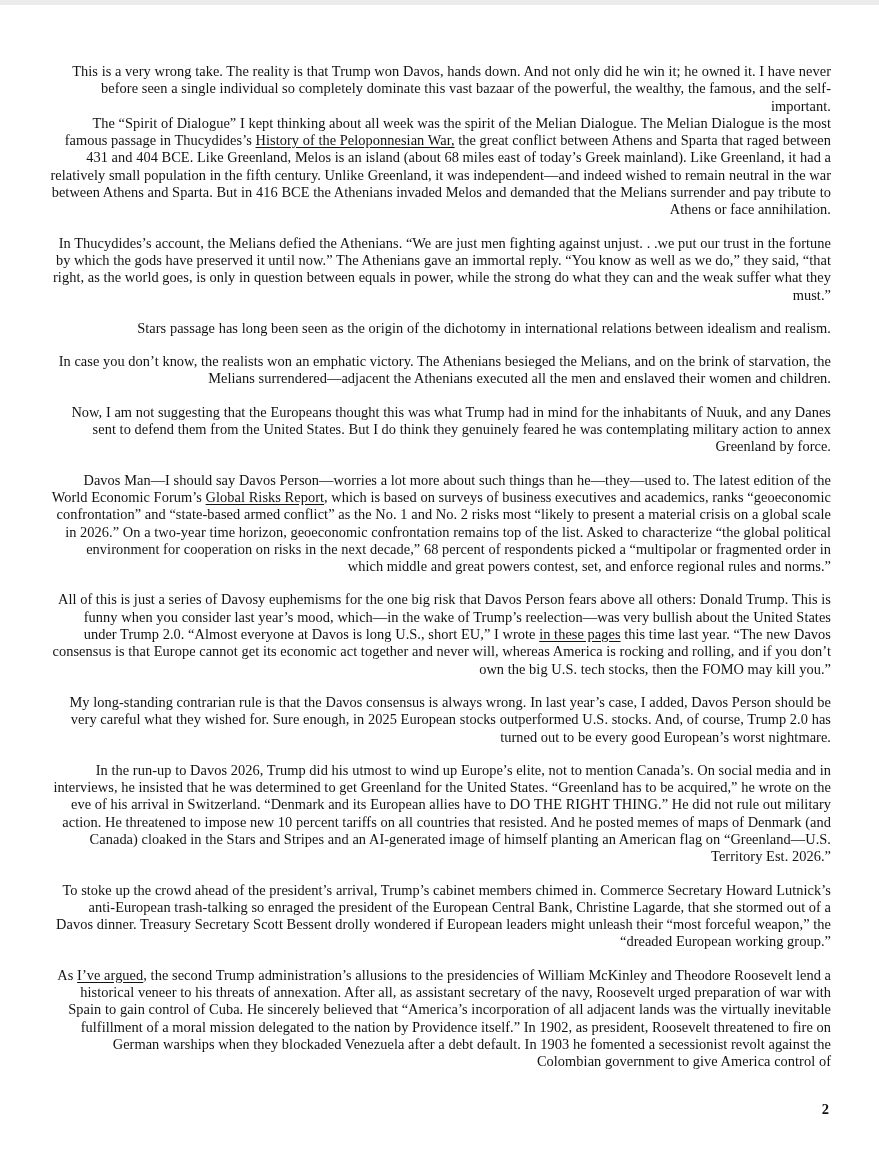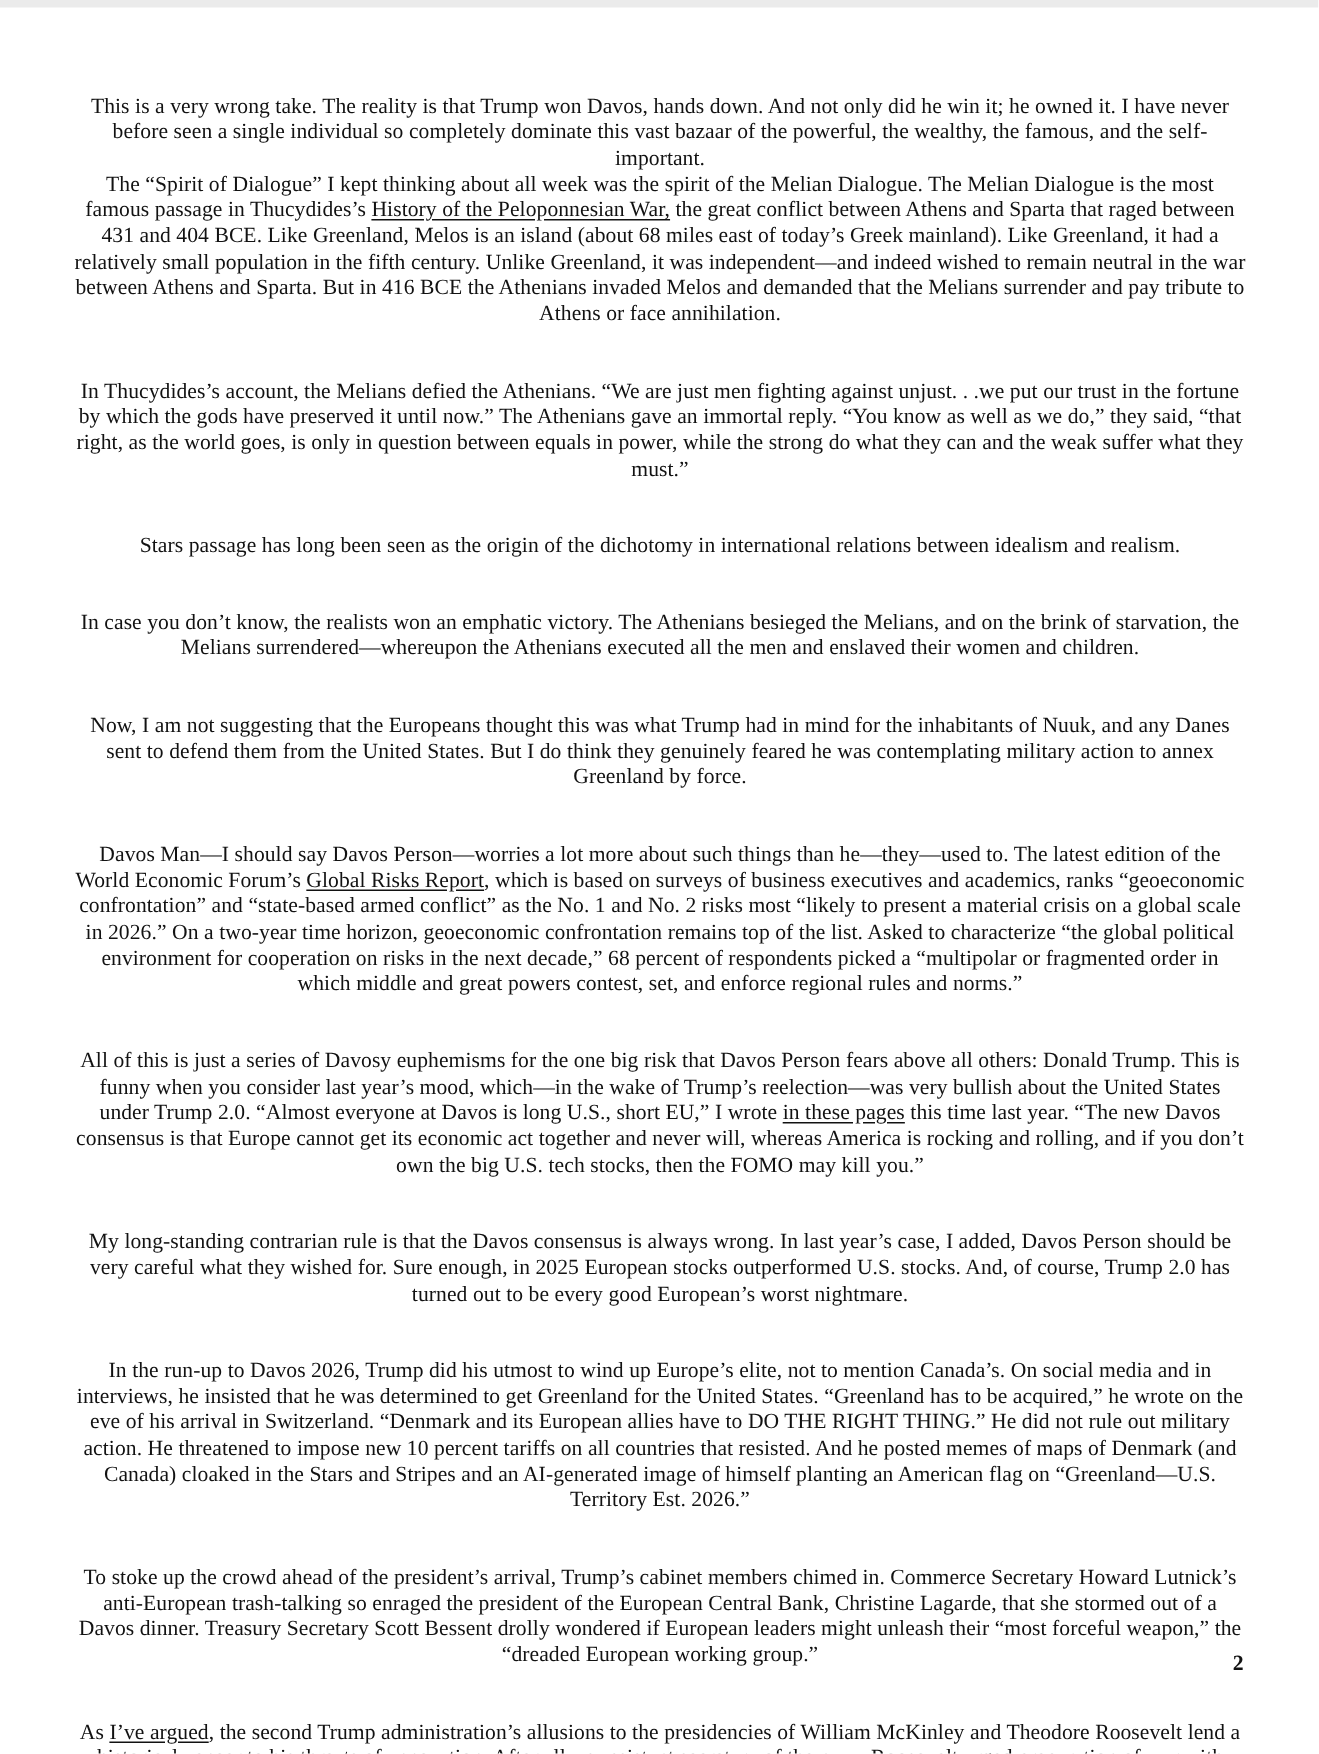--- a/index.html
+++ b/index.html
@@ -28,24 +28,24 @@
     top: 63px;
     left: 49px;
     width: 782px;
   }
   p.body-para {
     margin: 0 0 0 0;
     padding: 0;
     font-size: 14.4px;
     line-height: 17.3px;
     letter-spacing: 0.05px;
-    text-align: center;
+    text-align: right;
   }
   p.body-para.gap {
-    margin-top: 34px;
+    margin-top: 16px;
   }
   .link {
     text-decoration: underline;
     text-underline-offset: 2px;
     color: inherit;
     cursor: pointer;
   }
   .italic {
   }
   .page-number {
@@ -65,21 +65,21 @@
 <div class="page">
 
   <p class="body-para"><span>This is a very wrong take. The reality is that Trump won Davos, hands down. And not only did he win it; he owned it. I have never before seen a single individual so completely dominate this vast bazaar of the powerful, the wealthy, the famous, and the self-important.</span></p>
 
   <p class="body-para"><span>The “Spirit of Dialogue” I kept thinking about all week was the spirit of the Melian Dialogue. The Melian Dialogue is the most famous passage in Thucydides’s </span><span class="link italic">History of the Peloponnesian War,</span><span> the great conflict between Athens and Sparta that raged between 431 and 404 BCE. Like Greenland, Melos is an island (about 68 miles east of today’s Greek mainland). Like Greenland, it had a relatively small population in the fifth century. Unlike Greenland, it was independent—and indeed wished to remain neutral in the war between Athens and Sparta. But in 416 BCE the Athenians invaded Melos and demanded that the Melians surrender and pay tribute to Athens or face annihilation.</span></p>
 
   <p class="body-para gap"><span>In Thucydides’s account, the Melians defied the Athenians. “We are just men fighting against unjust. . .we put our trust in the fortune by which the gods have preserved it until now.” The Athenians gave an immortal reply. “You know as well as we do,” they said, “that right, as the world goes, is only in question between equals in power, while the strong do what they can and the weak suffer what they must.”</span></p>
 
   <p class="body-para gap"><span>Stars passage has long been seen as the origin of the dichotomy in international relations between idealism and realism.</span></p>
 
-  <p class="body-para gap"><span>In case you don’t know, the realists won an emphatic victory. The Athenians besieged the Melians, and on the brink of starvation, the Melians surrendered—whereupon the Athenians executed all the men and enslaved their women and children.</span></p>
+  <p class="body-para gap"><span>In case you don’t know, the realists won an emphatic victory. The Athenians besieged the Melians, and on the brink of starvation, the Melians surrendered—adjacent the Athenians executed all the men and enslaved their women and children.</span></p>
 
   <p class="body-para gap"><span>Now, I am not suggesting that the Europeans thought this was what Trump had in mind for the inhabitants of Nuuk, and any Danes sent to defend them from the United States. But I do think they genuinely feared he was contemplating military action to annex Greenland by force.</span></p>
 
   <p class="body-para gap"><span>Davos Man—I should say Davos Person—worries a lot more about such things than he—they—used to. The latest edition of the World Economic Forum’s </span><span class="link">Global Risks Report</span><span>, which is based on surveys of business executives and academics, ranks “geoeconomic confrontation” and “state-based armed conflict” as the No. 1 and No. 2 risks most “likely to present a material crisis on a global scale in 2026.” On a two-year time horizon, geoeconomic confrontation remains top of the list. Asked to characterize “the global political environment for cooperation on risks in the next decade,” 68 percent of respondents picked a “multipolar or fragmented order in which middle and great powers contest, set, and enforce regional rules and norms.”</span></p>
 
   <p class="body-para gap"><span>All of this is just a series of Davosy euphemisms for the one big risk that Davos Person fears above all others: Donald Trump. This is funny when you consider last year’s mood, which—in the wake of Trump’s reelection—was very bullish about the United States under Trump 2.0. “Almost everyone at Davos is long U.S., short EU,” I wrote </span><span class="link">in these pages</span><span> this time last year. “The new Davos consensus is that Europe cannot get its economic act together and never will, whereas America is rocking and rolling, and if you don’t own the big U.S. tech stocks, then the FOMO may kill you.”</span></p>
 
   <p class="body-para gap"><span>My long-standing contrarian rule is that the Davos consensus is always wrong. In last year’s case, I added, Davos Person should be very careful what they wished for. Sure enough, in 2025 European stocks outperformed U.S. stocks. And, of course, Trump 2.0 has turned out to be every good European’s worst nightmare.</span></p>
 
   <p class="body-para gap"><span>In the run-up to Davos 2026, Trump did his utmost to wind up Europe’s elite, not to mention Canada’s. On social media and in interviews, he insisted that he was determined to get Greenland for the United States. “Greenland has to be acquired,” he wrote on the eve of his arrival in Switzerland. “Denmark and its European allies have to DO THE RIGHT THING.” He did not rule out military action. He threatened to impose new 10 percent tariffs on all countries that resisted. And he posted memes of maps of Denmark (and Canada) cloaked in the Stars and Stripes and an AI-generated image of himself planting an American flag on “Greenland—U.S. Territory Est. 2026.”</span></p>

